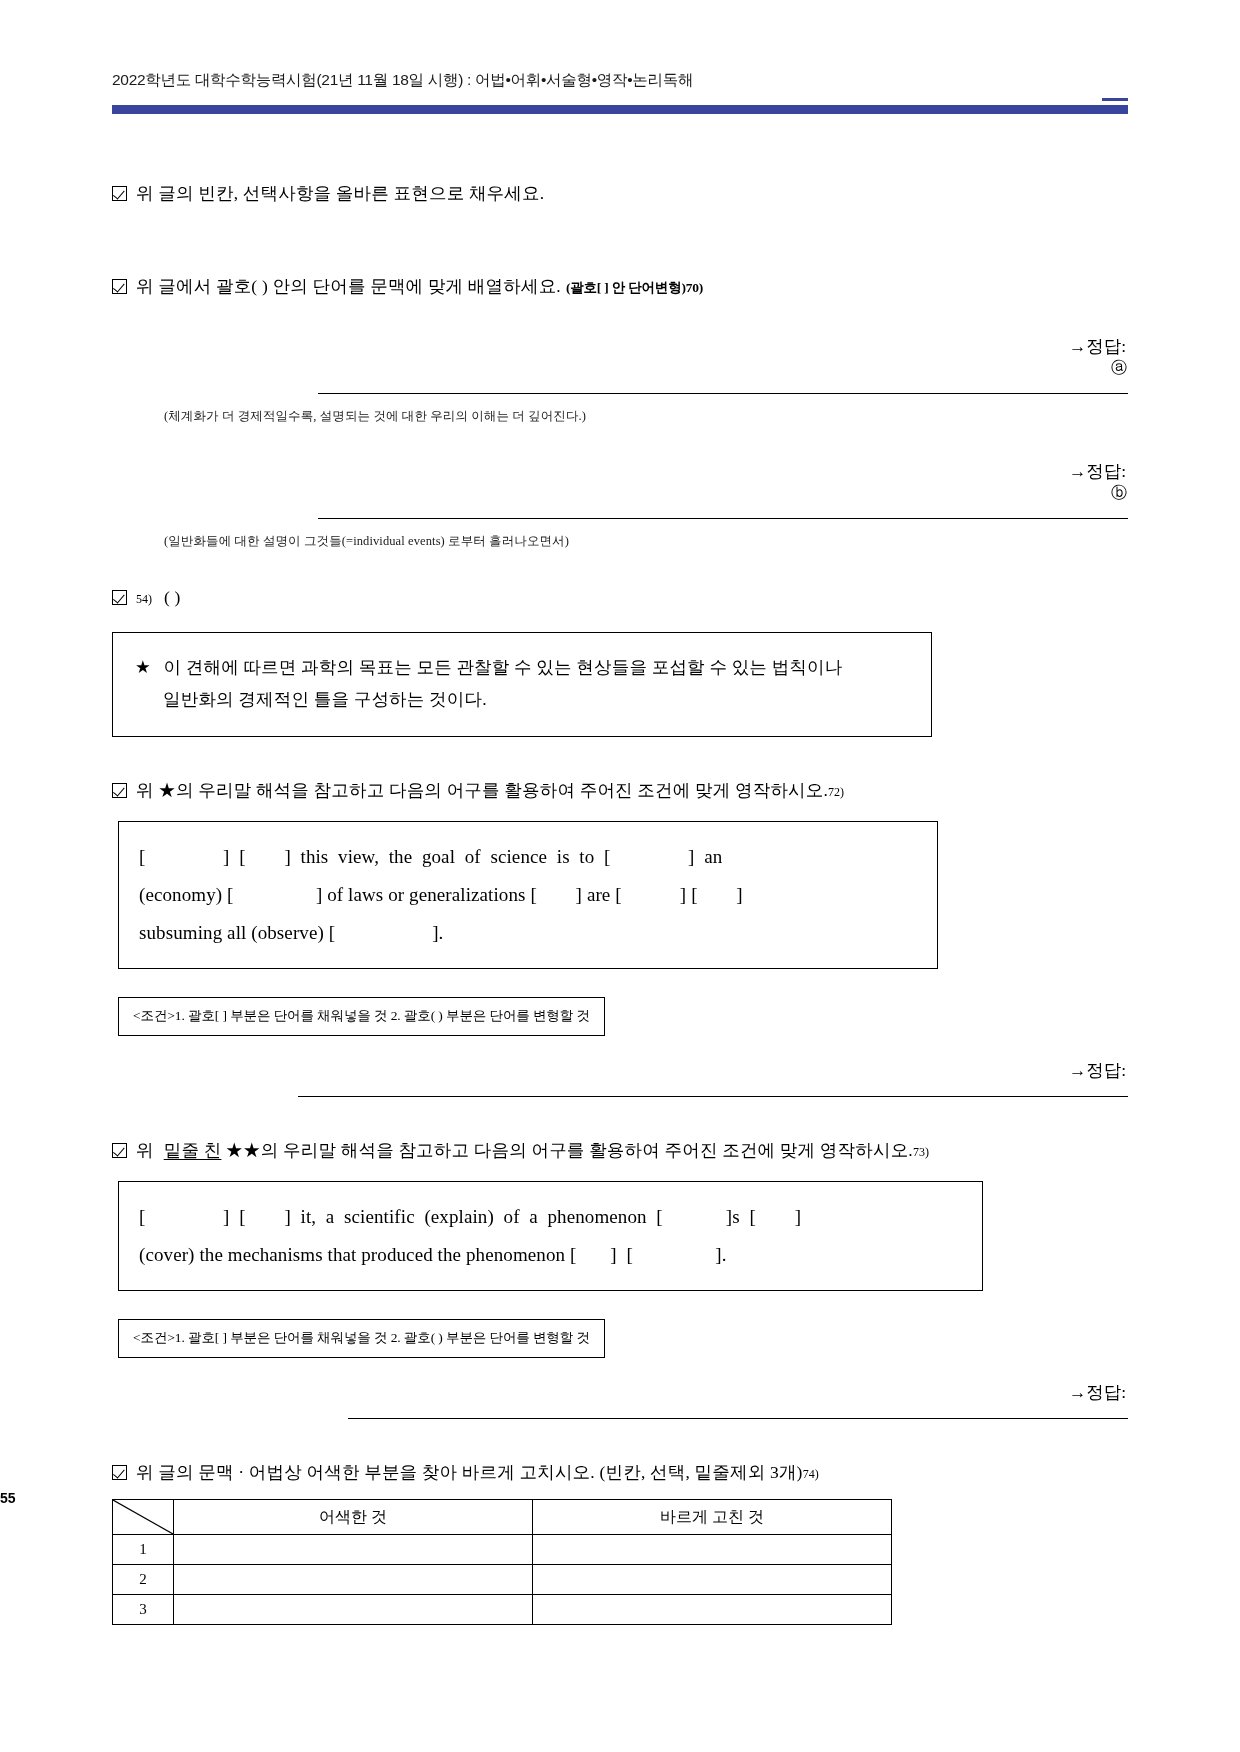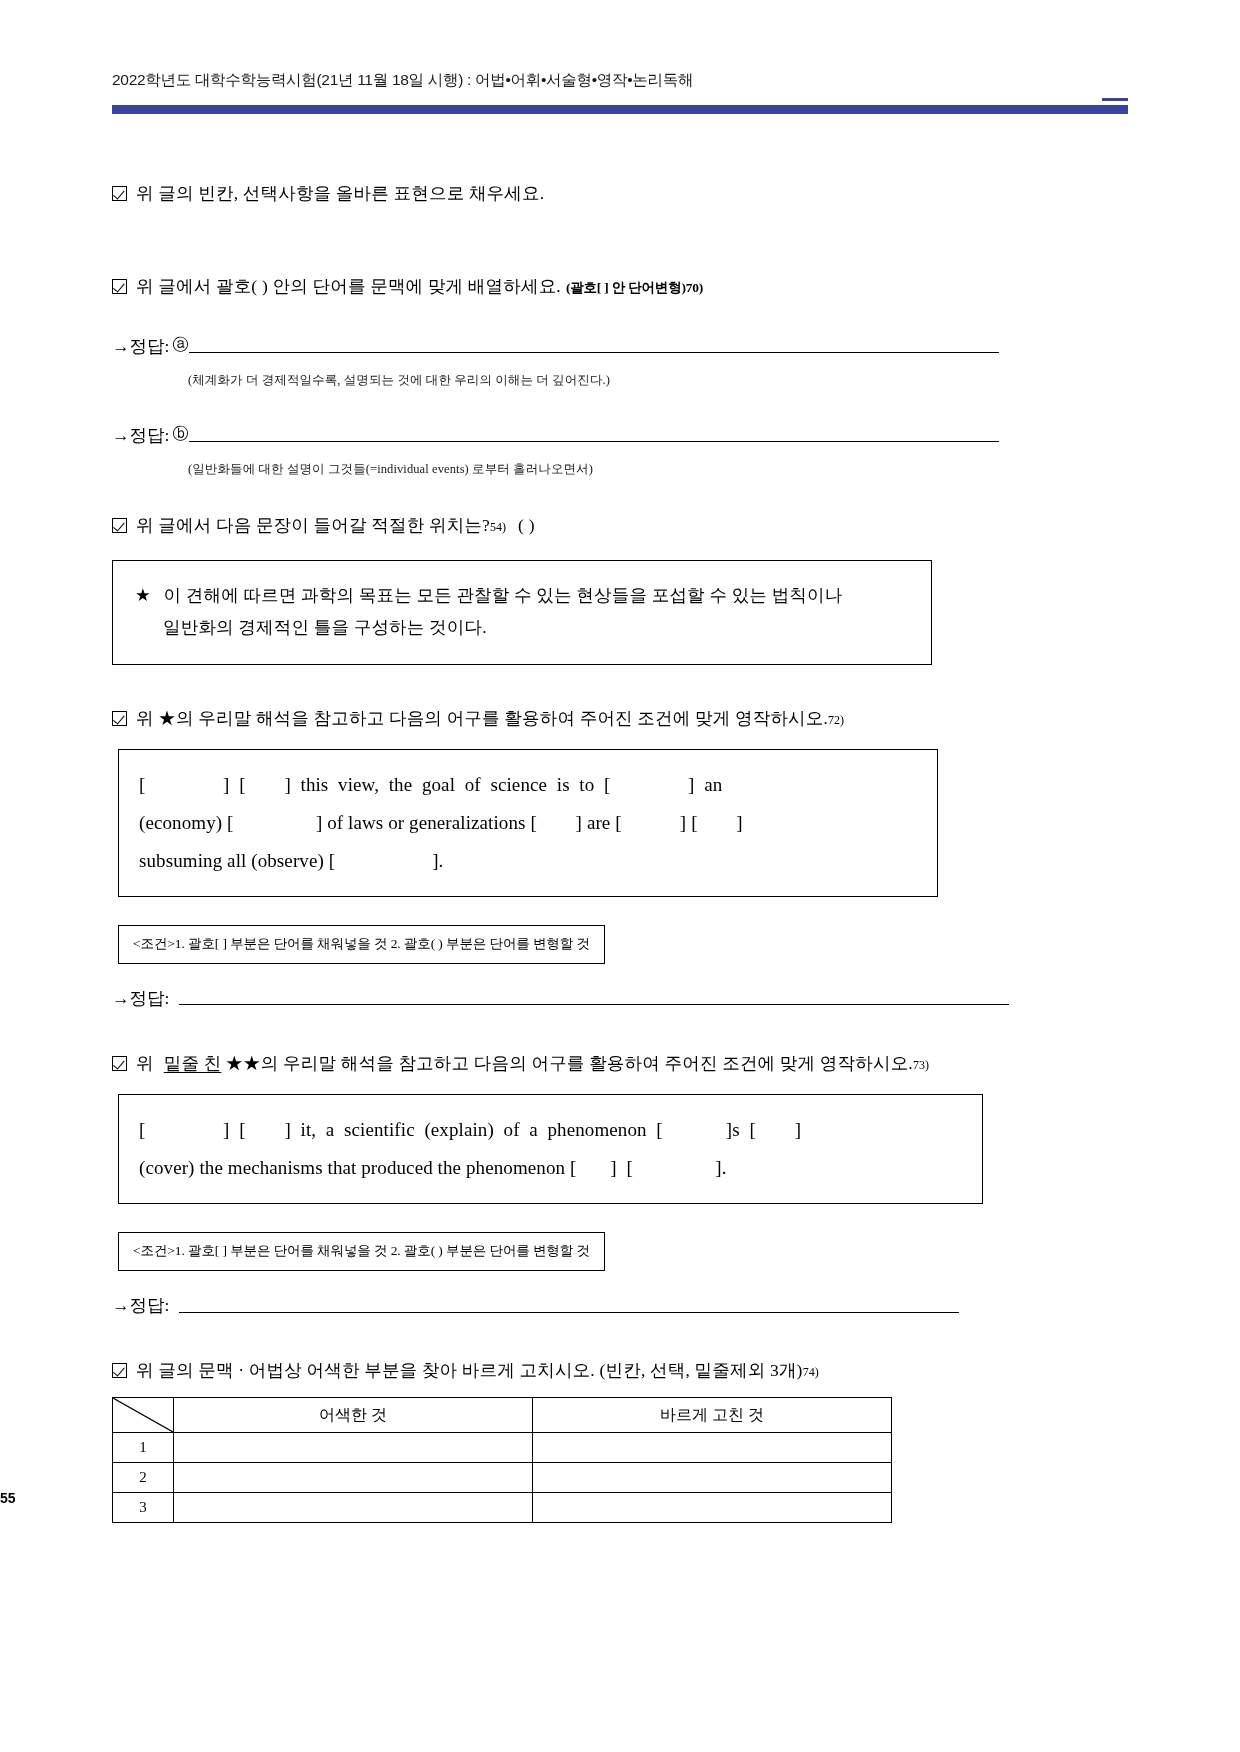--- a/index.html
+++ b/index.html
@@ -101,39 +101,40 @@
     font-size: 13.5px;
     letter-spacing: -0.2px;
     margin-left: 5px;
     margin-top: 32px;
   }
   .underline-txt { text-decoration: underline; text-underline-offset: 3px; }
 
   
   .ans-row {
     display: flex;
-    align-items: center;
+    align-items: flex-end;
     font-size: 17.5px;
+    flex-direction: column;
   }
   .ans-label { white-space: nowrap; padding-right: 2px; }
   .circ {
     display: inline-block;
     font-size: 16px;
     padding: 0 1px;
   }
   .ans-line {
     flex: 0 0 auto;
     border-bottom: 1.4px solid #000;
     height: 15px;
   }
   .hint {
     font-size: 12.5px;
     letter-spacing: 0.1px;
     color: #1a1a1a;
-    margin-left: 76px;
+    margin-left: 52px;
     margin-top: 14px;
   }
 
   
   .box {
     border: 1.5px solid #000;
     padding: 18px 22px 20px 22px;
     font-size: 17.5px;
     line-height: 1.85;
   }
@@ -243,21 +244,20 @@
       <span class="circ">ⓑ</span>
       <span class="ans-line" style="width:810px"></span>
     </div>
     <div class="hint">(일반화들에 대한 설명이 그것들(=individual events) 로부터 흘러나오면서)</div>
 
     <div class="spacer-34"></div>
 
     
     <div class="q-row">
       <span class="cbox"></span>
-      <span class="q-text">위 글에서 다음 문장이 들어갈 적절한 위치는?</span>
       <span class="sup">54)</span>
       <span class="q-text" style="margin-left:12px">(          )</span>
     </div>
 
     <div class="spacer-22"></div>
 
     
     <div class="box box-kr" style="width:820px">
       <span>★</span>
       <span style="margin-left:8px">이 견해에 따르면 과학의 목표는 모든 관찰할 수 있는 현상들을 포섭할 수 있는 법칙이나</span>

